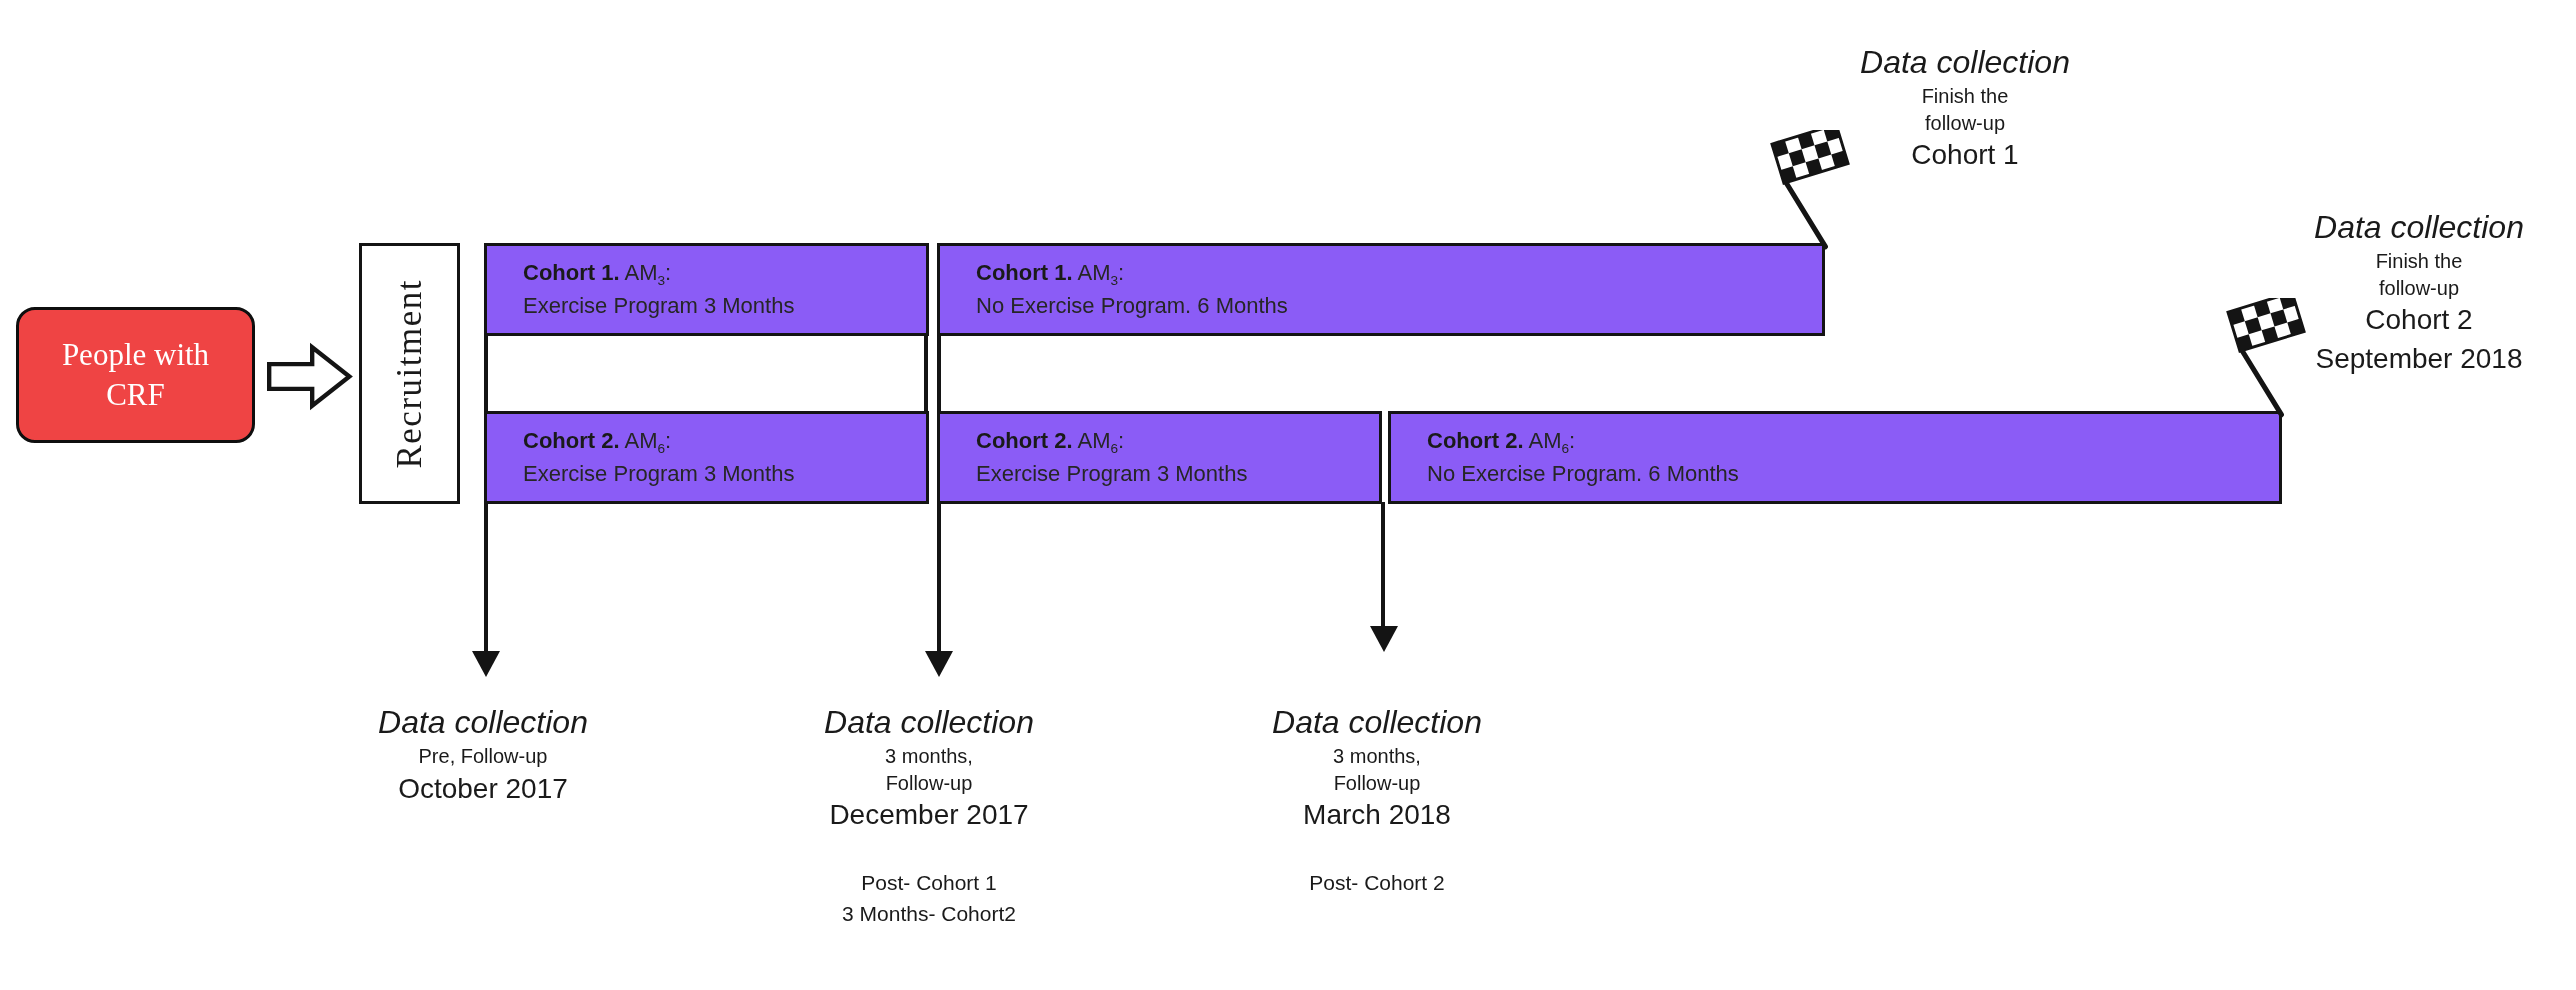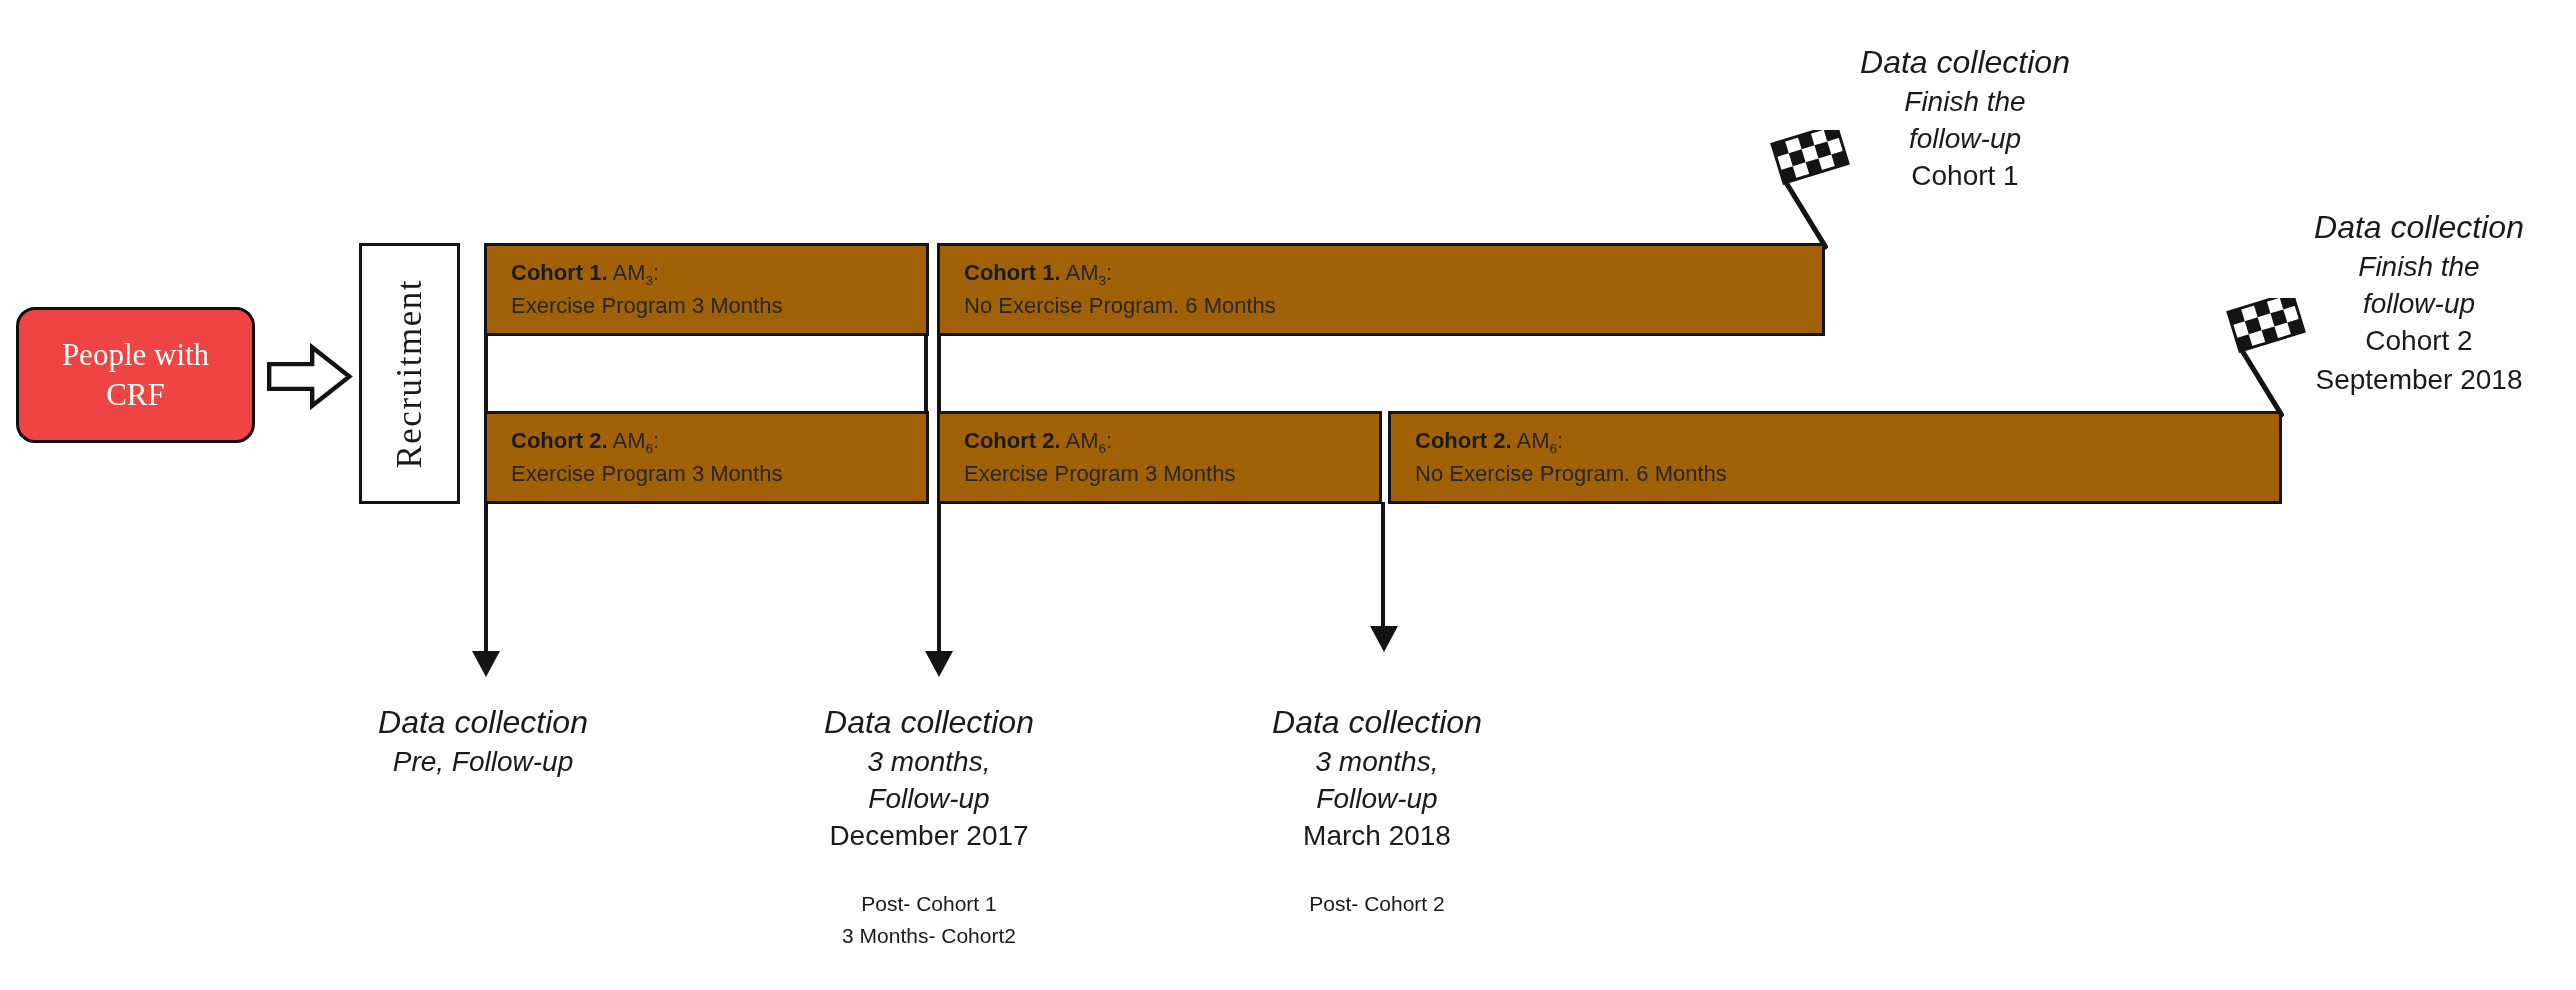--- a/index.html
+++ b/index.html
@@ -23,40 +23,40 @@
     box-sizing: border-box; background: #ffffff; border: 3.7px solid #141414;
     display: flex; align-items: center; justify-content: center;
   }
   .recruit-box span {
     writing-mode: vertical-rl; transform: rotate(180deg);
     font-family: "Liberation Serif", serif; font-size: 35px; letter-spacing: 1.5px; color: #1a1a1a;
   }
 
   
   .cbox {
-    position: absolute; box-sizing: border-box; background: #a16207; border: 3.7px solid #141414;
+    position: absolute; box-sizing: border-box; background: #8b5cf6; border: 3.7px solid #141414;
     display: flex; flex-direction: column; justify-content: center;
-    padding-left: 24px; font-size: 22px; line-height: 1.47; color: #262626;
+    padding-left: 36px; font-size: 22px; line-height: 1.47; color: #262626;
   }
   .cbox .b { font-weight: bold; color: #1a1a1a; }
   .cbox sub { font-size: 0.62em; line-height: 0; }
 
   
   .vline { position: absolute; width: 4.4px; background: #141414; }
   .shaft { position: absolute; width: 3.7px; background: #141414; }
   .ahead {
     position: absolute; width: 0; height: 0;
     border-left: 14px solid transparent; border-right: 14px solid transparent;
     border-top: 26px solid #141414;
   }
 
   
   .ann { position: absolute; text-align: center; color: #1a1a1a; }
   .ann-title { font-weight: normal; font-style: italic; font-size: 32px; line-height: 1.28; }
-  .ann-big   { font-size: 28px; line-height: 1.33; font-style: italic; }
+  .ann-big   { font-size: 20px; line-height: 1.33; }
   .ann-small { font-size: 28px; line-height: 1.38; }
   .ann-note  { font-size: 21px; line-height: 1.5; }
   .ann-gap   { height: 32px; }
 </style>
 </head>
 <body>
 
 <div class="canvas">
 
   <div class="people-box">
@@ -151,20 +151,21 @@
     <div class="ann-title">Data collection</div>
     <div class="ann-big">Finish the</div>
     <div class="ann-big">follow-up</div>
     <div class="ann-small">Cohort 2</div>
     <div class="ann-small">September 2018</div>
   </div>
 
   <div class="ann" style="left:297px; top:702px; width:372px;">
     <div class="ann-title">Data collection</div>
     <div class="ann-big">Pre, Follow-up</div>
+    <div class="ann-small">October 2017</div>
   </div>
 
   <div class="ann" style="left:743px; top:702px; width:372px;">
     <div class="ann-title">Data collection</div>
     <div class="ann-big">3 months,</div>
     <div class="ann-big">Follow-up</div>
     <div class="ann-small">December 2017</div>
     <div class="ann-gap"></div>
     <div class="ann-note">Post- Cohort 1</div>
     <div class="ann-note">3 Months- Cohort2</div>

